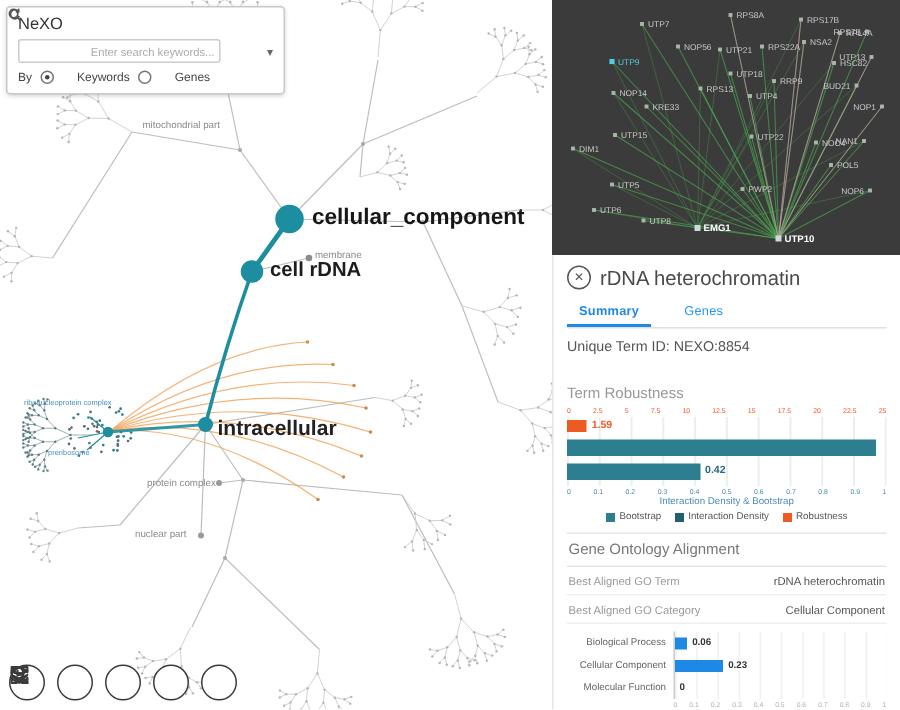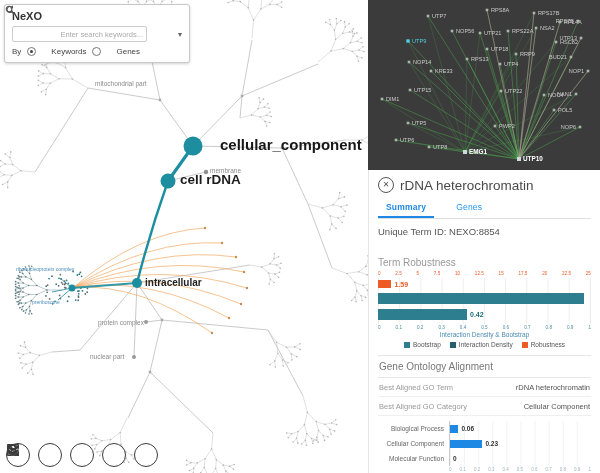--- a/index.html
+++ b/index.html
@@ -5,29 +5,29 @@
   html,body{margin:0;padding:0;background:#fff;}
   .app{position:relative;width:600px;height:473px;overflow:hidden;
        font-family:"Liberation Sans",sans-serif;background:#fff;}
 
   
   .tree-pane{position:absolute;left:0;top:0;width:368px;height:473px;background:#fff;overflow:hidden;}
   .tree-pane svg{position:absolute;left:0;top:0;}
   .tree-label{position:absolute;white-space:nowrap;color:#1c1c1c;cursor:pointer;}
   .lbl-cc{font-size:15px;font-weight:600;color:#171717;}
   .lbl-cp{font-size:13.5px;font-weight:600;color:#1d1d1d;}
-  .lbl-ic{font-size:10px;font-weight:600;color:#222;}
+  .lbl-ic{font-size:14px;font-weight:600;color:#222;}
   .lbl-min{font-size:6.5px;color:#8a8a8a;font-weight:400;}
   .lbl-tiny{font-size:5px;color:#4d8fbf;font-weight:400;}
 
   
   .search-panel{position:absolute;left:4px;top:4px;width:170px;background:#fff;
     border:1px solid #c9c9c9;border-radius:3px;box-shadow:0 1px 3px rgba(0,0,0,.18);
     padding:5px 7px 6px;z-index:6;}
-  .sp-title{font-size:11px;font-weight:bold;color:#333;}
+  .sp-title{font-size:11px;font-weight:normal;color:#333;}
   .sp-row{display:flex;align-items:center;margin-top:4px;gap:3px;}
   .sp-input{flex:1;min-width:0;border:1px solid #ccc;border-radius:2px;font-size:7.5px;
     padding:2.5px 3px;color:#333;font-family:"Liberation Sans",sans-serif;text-align:right;}
   .sp-input::placeholder{color:#aaa;}
   .sp-ic{width:11px;height:11px;display:flex;align-items:center;justify-content:center;color:#555;cursor:pointer;}
   .sp-caret{font-size:8px;color:#666;cursor:pointer;}
   .sp-by{display:flex;align-items:center;gap:6px;margin-top:5px;font-size:8px;color:#444;}
   .radio{width:7px;height:7px;border:1px solid #777;border-radius:50%;display:inline-block;
     position:relative;vertical-align:middle;cursor:pointer;}
   .radio.sel::after{content:"";position:absolute;left:1.5px;top:1.5px;width:3px;height:3px;
@@ -632,21 +632,21 @@
         <circle cx="146" cy="322" r="2" fill="#9a9a9a"></circle>
         <circle cx="134" cy="357" r="2" fill="#9a9a9a"></circle>
         <g>
           <circle cx="193" cy="146" r="9.5" fill="#1d8ea0"></circle>
           <circle cx="168" cy="181" r="7.5" fill="#1d8ea0"></circle>
           <circle cx="137" cy="283" r="5" fill="#1d8ea0"></circle>
           <circle cx="72" cy="288" r="3.5" fill="#1d8ea0"></circle>
         </g>
       </svg>
 
-    <div class="tree-label lbl-cc" style="left:220px;top:136px">cellular_component</div>
+    <div class="tree-label lbl-cc" style="left:208px;top:136px">cellular_component</div>
     <div class="tree-label lbl-cp" style="left:180px;top:172px">cell rDNA</div>
     <div class="tree-label lbl-ic" style="left:145px;top:277px">intracellular</div>
     <div class="tree-label lbl-min" style="left:95px;top:80px">mitochondrial part</div>
     <div class="tree-label lbl-min" style="left:210px;top:167px">membrane</div>
     <div class="tree-label lbl-min" style="left:98px;top:319px">protein complex</div>
     <div class="tree-label lbl-min" style="left:90px;top:353px">nuclear part</div>
     <div class="tree-label lbl-tiny" style="left:16px;top:266px">ribonucleoprotein complex</div>
     <div class="tree-label lbl-tiny" style="left:32px;top:299px">preribosome</div>
 
     <div class="search-panel">

